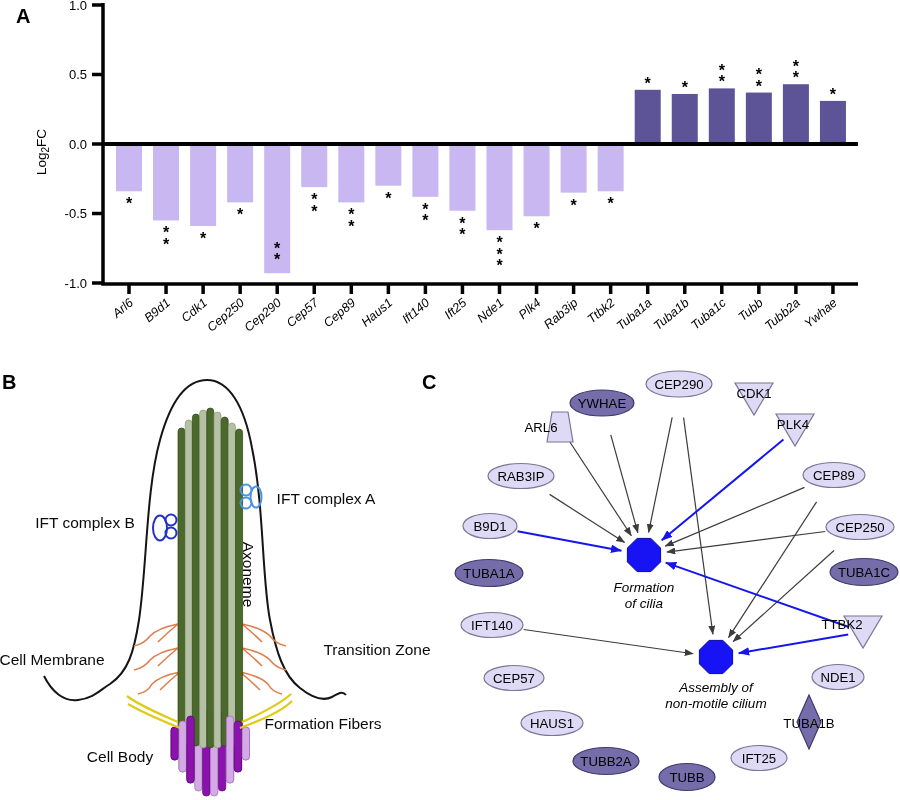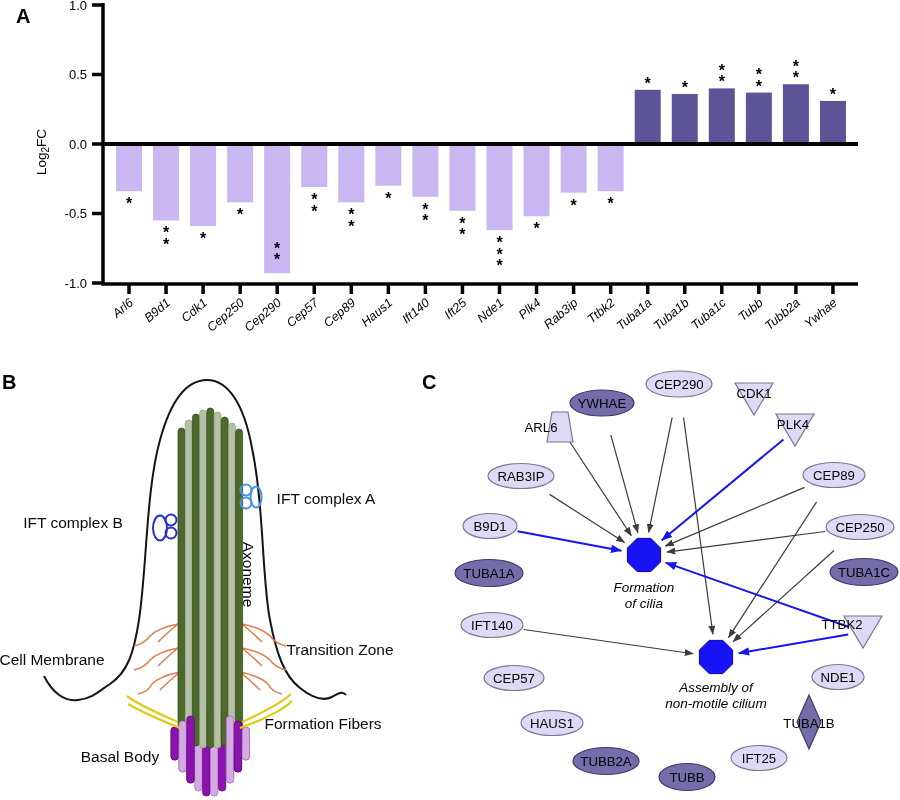--- a/index.html
+++ b/index.html
@@ -6,25 +6,25 @@
   .figure{position:relative;width:900px;height:800px;background:#fff;overflow:hidden;
           font-family:"Liberation Sans", sans-serif;color:#000;}
   .panel-letter{position:absolute;font-weight:bold;font-size:20px;line-height:1;}
   #letter-a{left:16px;top:6px;}
   #letter-b{left:2px;top:372px;}
   #letter-c{left:422px;top:372px;}
   .panelA{position:absolute;left:0;top:0;width:816px;height:360px;}
   .panelB{position:absolute;left:0;top:370px;width:410px;height:430px;}
   .panelC{position:absolute;left:408px;top:370px;width:492px;height:430px;}
   .blabel{position:absolute;font-size:15.5px;line-height:1.1;text-align:center;color:#0a0a0a;}
-  #lbl-iftb{left:6px;top:144px;width:134px;}
+  #lbl-iftb{left:18px;top:144px;width:134px;}
   #lbl-ifta{left:256px;top:120px;width:140px;}
   #lbl-axoneme{left:206px;top:196px;width:84px;transform:rotate(90deg);}
   #lbl-cellmembrane{left:-4px;top:281px;width:112px;}
-  #lbl-transitionzone{left:278px;top:271px;width:124px;}
+  #lbl-transitionzone{left:278px;top:271px;width:124px;padding-left:37px;}
   #lbl-transitionfibers{left:256px;top:345px;width:134px;}
   #lbl-basalbody{left:60px;top:378px;width:120px;}
   svg{display:block;}
 </style>
 </head>
 <body>
 
 <div class="figure">
 
   <span class="panel-letter" id="letter-a">A</span>
@@ -210,21 +210,21 @@
         <circle cx="246" cy="133" r="5.5"></circle>
         <ellipse cx="256" cy="127" rx="5.5" ry="10.5"></ellipse>
       </g>
     </svg>
     <span class="blabel" id="lbl-iftb">IFT complex B</span>
     <span class="blabel" id="lbl-ifta">IFT complex A</span>
     <span class="blabel" id="lbl-axoneme">Axoneme</span>
     <span class="blabel" id="lbl-cellmembrane">Cell Membrane</span>
     <span class="blabel" id="lbl-transitionzone">Transition Zone</span>
     <span class="blabel" id="lbl-transitionfibers">Formation Fibers</span>
-    <span class="blabel" id="lbl-basalbody">Basal Body</span>
+    <span class="blabel" id="lbl-basalbody">Cell Body</span>
   </div>
 
   <div class="panelC">
     <svg id="netC" width="492" height="430" viewBox="0 0 492 430" style="font-family: &quot;Liberation Sans&quot;, sans-serif;">
         <defs>
           <marker id="arrB" markerUnits="userSpaceOnUse" markerWidth="9" markerHeight="7.0200000000000005" refX="8.5" refY="3.5100000000000002" orient="auto">
             <path d="M0,0 L9,3.5100000000000002 L0,7.0200000000000005 Z" fill="#3c3c3c"></path>
           </marker>
           <marker id="arrU" markerUnits="userSpaceOnUse" markerWidth="11" markerHeight="8.58" refX="10.5" refY="4.29" orient="auto">
             <path d="M0,0 L11,4.29 L0,8.58 Z" fill="#1515ee"></path>

